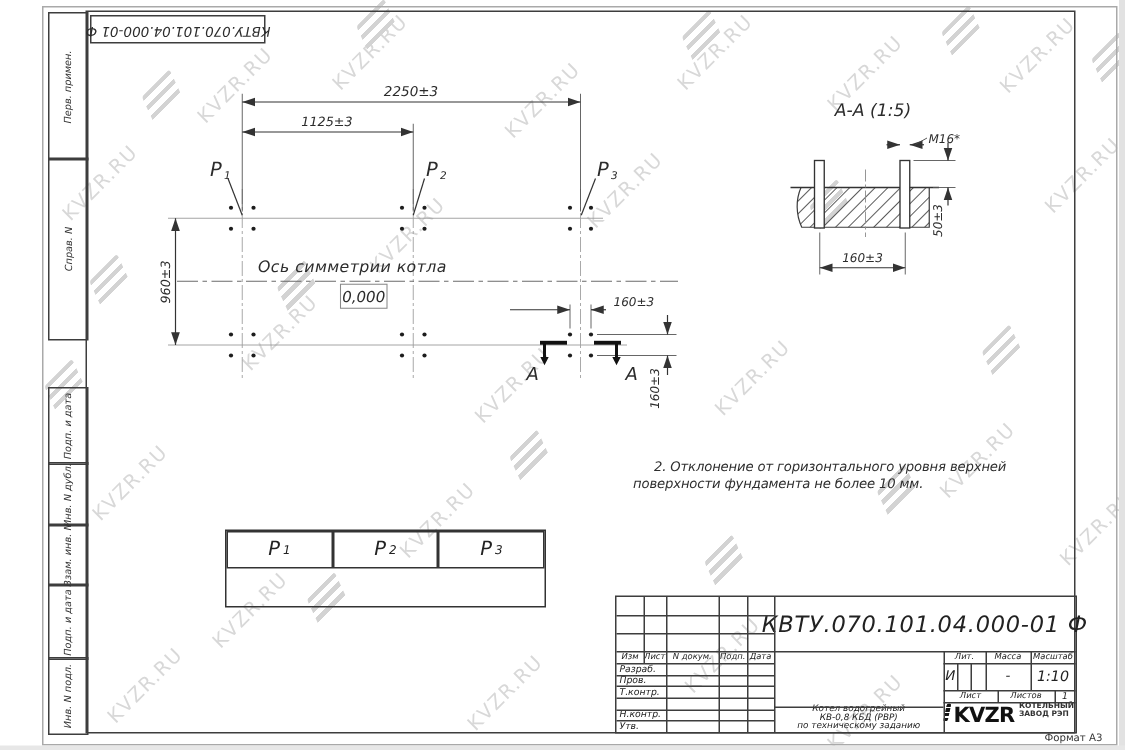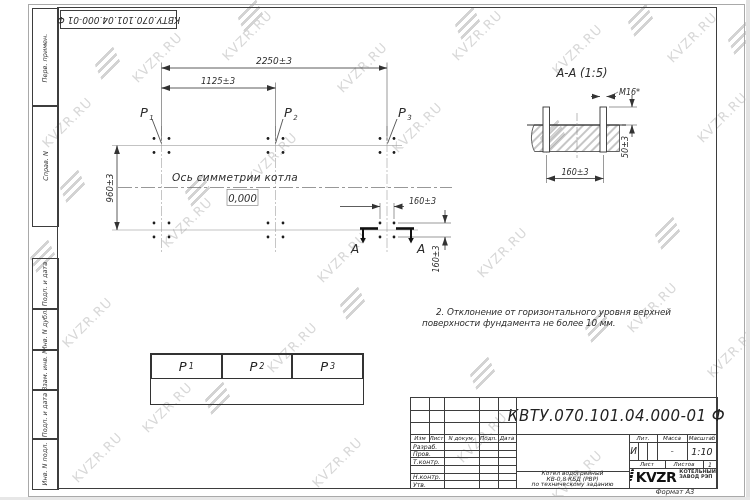--- a/index.html
+++ b/index.html
@@ -40,21 +40,21 @@
   .tb{position:absolute;left:410px;top:397px;width:306px;height:90px;border:1px solid #3d3d3d;background:transparent;}
   .tb .ln{position:absolute;background:#3d3d3d;}
   .tb-t{position:absolute;display:flex;align-items:center;justify-content:center;
         font-style:italic;color:#222;text-align:center;white-space:nowrap;}
   .tb-col{flex-direction:column;}
   .logo{position:absolute;left:219px;top:71px;width:86px;height:18px;display:flex;align-items:flex-start;justify-content:center;gap:3px;}
   .logo-mark{width:15px;height:12px;border-radius:2px;transform:skewX(-12deg);
         background:repeating-linear-gradient(180deg,#151515 0 2.2px,#ffffff 2.2px 3.2px);}
   .logo-name{font-size:14px;font-weight:700;color:#111;letter-spacing:-0.5px;font-style:normal;}
   .logo-cap{display:flex;flex-direction:column;font-size:5px;line-height:5.2px;font-weight:700;color:#333;text-align:left;font-style:normal;}
-  .fmt{position:absolute;left:615px;top:488px;width:120px;text-align:center;font-style:italic;font-size:6.8px;color:#333;}
+  .fmt{position:absolute;left:615px;top:488px;width:120px;text-align:right;font-size:6.8px;color:#333;}
 </style>
 </head>
 <body>
 
 <div class="page">
 
   <div id="wm">
       <span class="wm" style="left: 35px; top: 115px;">KVZR.RU</span>
       <span class="wm" style="left: 125px; top: 50px;">KVZR.RU</span>
       <span class="wm" style="left: 215px; top: 28px;">KVZR.RU</span>

